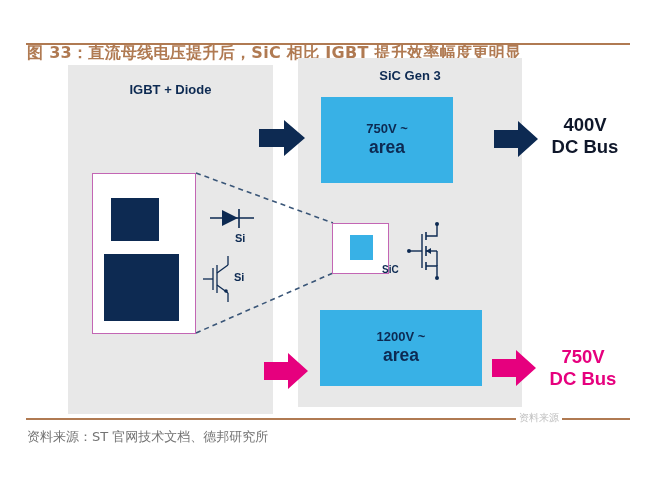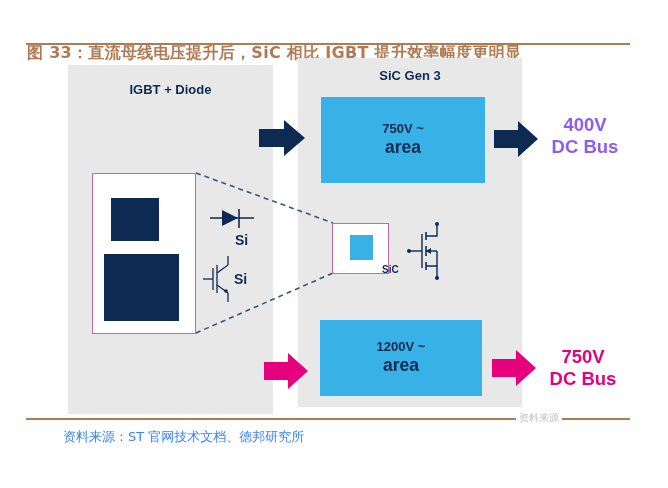--- a/index.html
+++ b/index.html
@@ -9,26 +9,26 @@
       left: 27px; top: 11px; font-size: 16px; font-weight: bold; color: #b07a52;
       font-family: "DejaVu Sans", sans-serif; letter-spacing: 0.3px; white-space: nowrap; margin-top: 32px;
     }
     .rule { left: 26px; width: 604px; height: 2px; background: #b07a52; }
     .panel { background: #e8e8e8; }
     .panel-title { font-weight: bold; color: #0d2a52; font-size: 13px; text-align: center; width: 100%; }
     .bluebox { background: #38b1e6; color: #0d2a52; font-weight: bold; text-align: center; display: flex; flex-direction: column; justify-content: center; align-items: center; line-height: 1.15; }
     .bluebox .small { font-size: 13px; }
     .bluebox .big { font-size: 17.5px; }
     .bus { font-weight: bold; text-align: center; font-size: 18.5px; line-height: 1.2; }
-    .bus-navy { color: #8b5cf6; }
+    .bus-navy { color: #0f172a; }
     .bus-pink { color: #e6007e; }
     .die-frame { background: #ffffff; border: 1.5px solid #c366b4; box-sizing: border-box; }
     .navy-sq { background: #0d2a52; }
-    .si-label { font-size: 14px; font-weight: bold; color: #0d2a52; }
-    .source { left: 27px; top: 428px; font-size: 13px; color: #3b82f6; font-family: "DejaVu Sans", sans-serif; white-space: nowrap; margin-left: 36px; }
+    .si-label { font-size: 11px; font-weight: bold; color: #0d2a52; }
+    .source { left: 27px; top: 428px; font-size: 13px; color: #737373; font-family: "DejaVu Sans", sans-serif; white-space: nowrap; }
     .watermark { left: 516px; top: 411px; font-size: 10px; color: #c0c0c0; background: #fff; padding: 0 3px; white-space: nowrap; }
   </style>
 </head>
 <body>
 
 <div class="abs title">图 33：直流母线电压提升后，SiC 相比 IGBT 提升效率幅度更明显</div>
 <div class="abs rule" style="top:43px;"></div>
 
 <div class="abs panel" style="left:68px; top:58px; width:205px; height:349px;margin-top:7px;">
   <div class="panel-title" style="position:absolute; top:17px;">IGBT + Diode</div>
@@ -81,26 +81,26 @@
   <polyline points="21,14 32,14 32,2" fill="none" stroke="#0d2a52" stroke-width="1.4"></polyline>
   <circle cx="32" cy="2" r="2" fill="#0d2a52"></circle>
   <line x1="21" y1="29" x2="32" y2="29" stroke="#0d2a52" stroke-width="1.4"></line>
   <polygon points="21,29 26,26 26,32" fill="#0d2a52"></polygon>
   <polyline points="21,44 32,44 32,56" fill="none" stroke="#0d2a52" stroke-width="1.4"></polyline>
   <line x1="32" y1="29" x2="32" y2="44" stroke="#0d2a52" stroke-width="1.4"></line>
   <circle cx="32" cy="56" r="2" fill="#0d2a52"></circle>
 </svg>
 <div class="abs si-label" style="left:382px; top:264px; font-size:10px;">SiC</div>
 
-<div class="abs bluebox" style="left:321px; top:97px; width:164px; height:86px;">
+<div class="abs bluebox" style="left:321px; top:97px; width:132px; height:86px;">
   <div class="small">750V ~</div>
   <div class="big">area</div>
 </div>
 
-<div class="abs bluebox" style="left:320px; top:320px; width:162px; height:76px;">
+<div class="abs bluebox" style="left:320px; top:310px; width:162px; height:76px;">
   <div class="small">1200V ~</div>
   <div class="big">area</div>
 </div>
 
 <svg class="abs" style="left:259px; top:120px;" width="46" height="36">
   <polygon points="0,9 25,9 25,0 46,18 25,36 25,27 0,27" fill="#0d2a52"></polygon>
 </svg>
 <svg class="abs" style="left:494px; top:121px;" width="44" height="36">
   <polygon points="0,9 24,9 24,0 44,18 24,36 24,27 0,27" fill="#0d2a52"></polygon>
 </svg>

